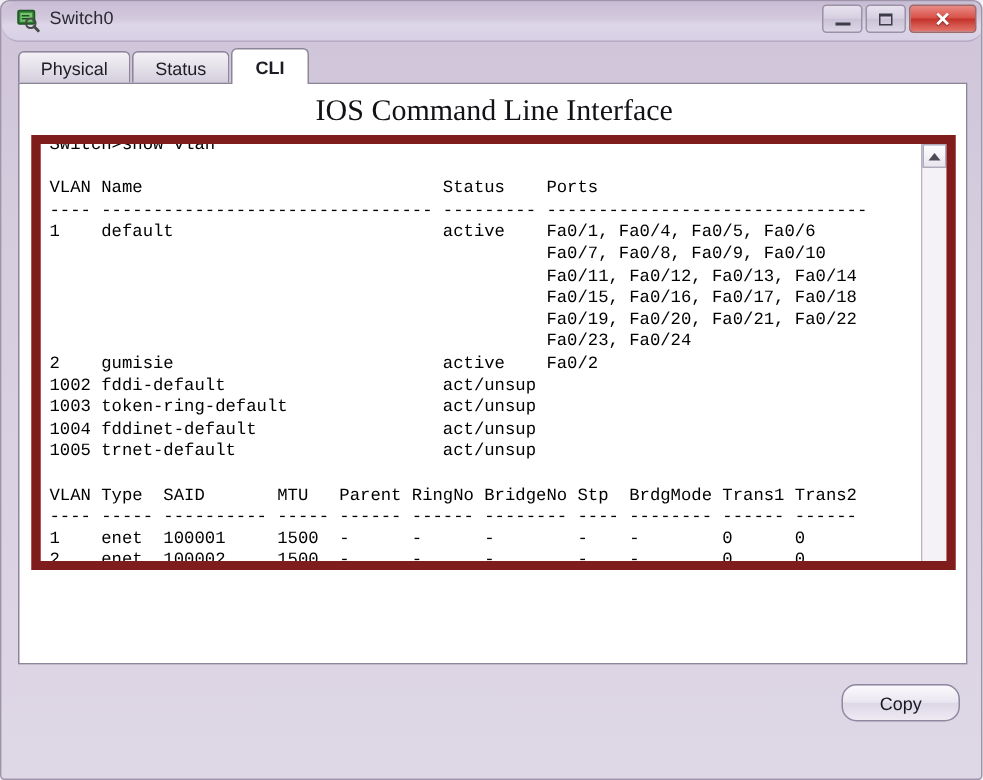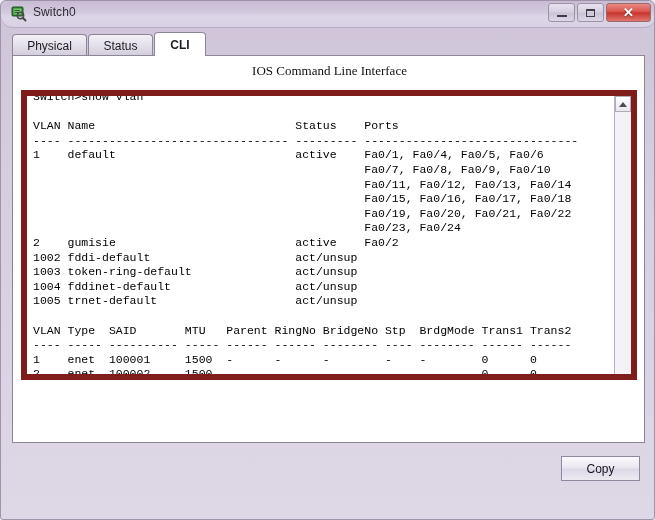--- a/index.html
+++ b/index.html
@@ -135,21 +135,21 @@
     background: #ffffff;
     border: 1px solid #8d869b;
     box-sizing: border-box;
     z-index: 2;
   }
   .panel-heading {
     position: absolute;
     left: 0; top: 7px;
     width: 633px;
     text-align: center;
-    font-size: 13px;
+    font-size: 20px;
     font-family: "Liberation Serif", serif;
     color: #111116;
   }
 
   
   .terminal-wrap {
     position: absolute;
     left: 8px; top: 34px;
     width: 616px;
     height: 290px;
@@ -247,21 +247,21 @@
     right: 14px;
     top: 455px;
     display: flex;
     gap: 9px;
   }
   .btn {
     width: 79px;
     height: 25px;
     box-sizing: border-box;
     border: 1px solid #8f88a0;
-    border-radius: 0;
+    border-radius: 10px;
     background: linear-gradient(to bottom, #fbfafd 0%, #eae6f0 48%, #ddd7e7 52%, #eeeaf3 100%);
     font-size: 12px;
     color: #181820;
     display: flex;
     align-items: center;
     justify-content: center;
     font-family: "Liberation Sans", sans-serif;
   }
 </style>
 </head>

